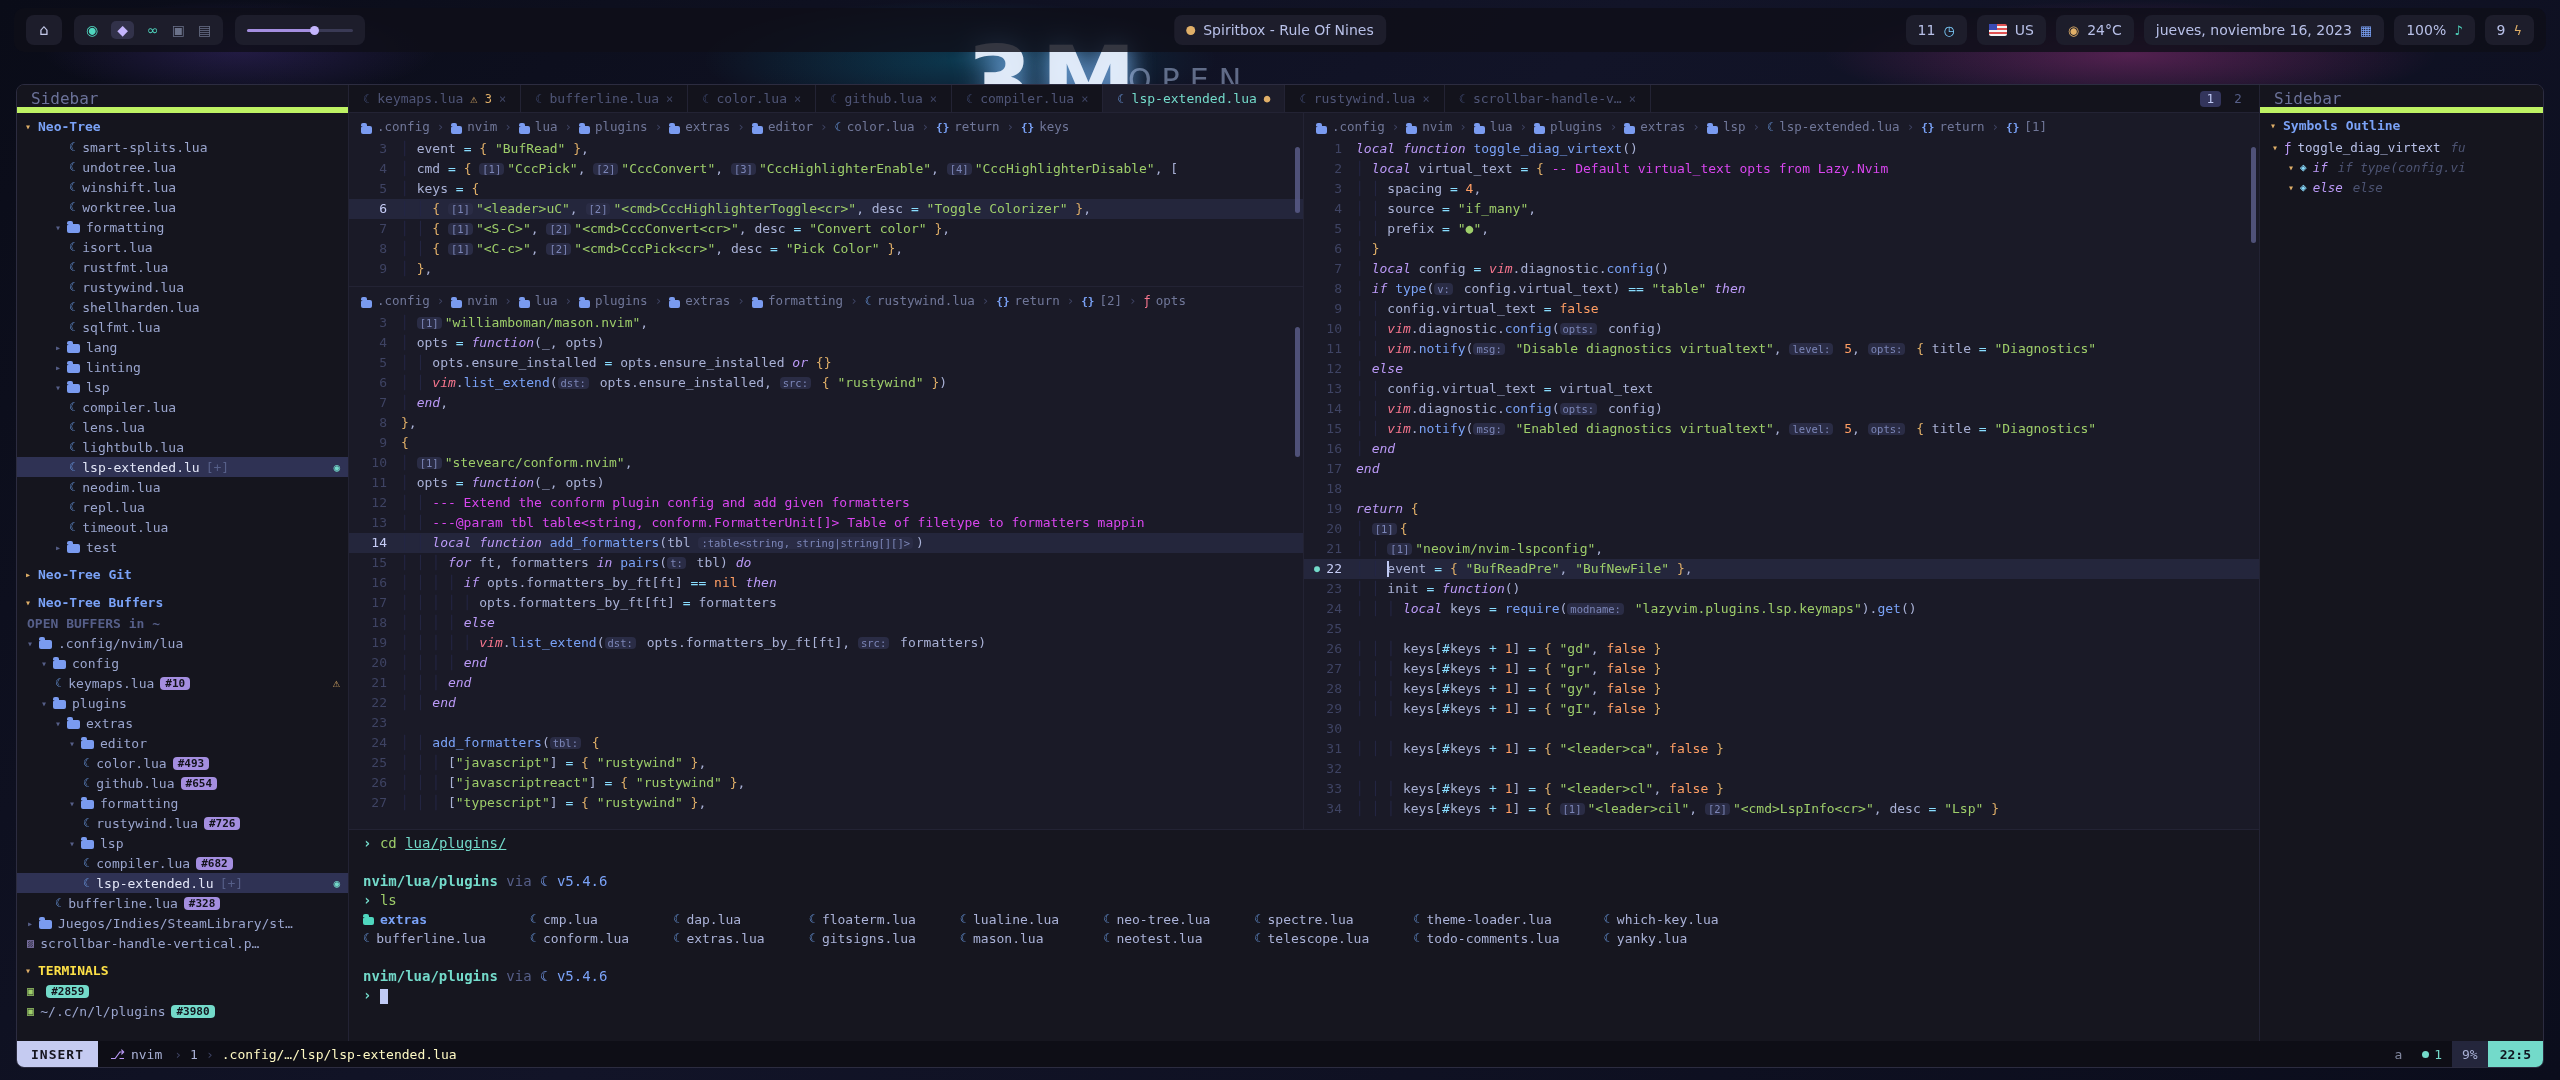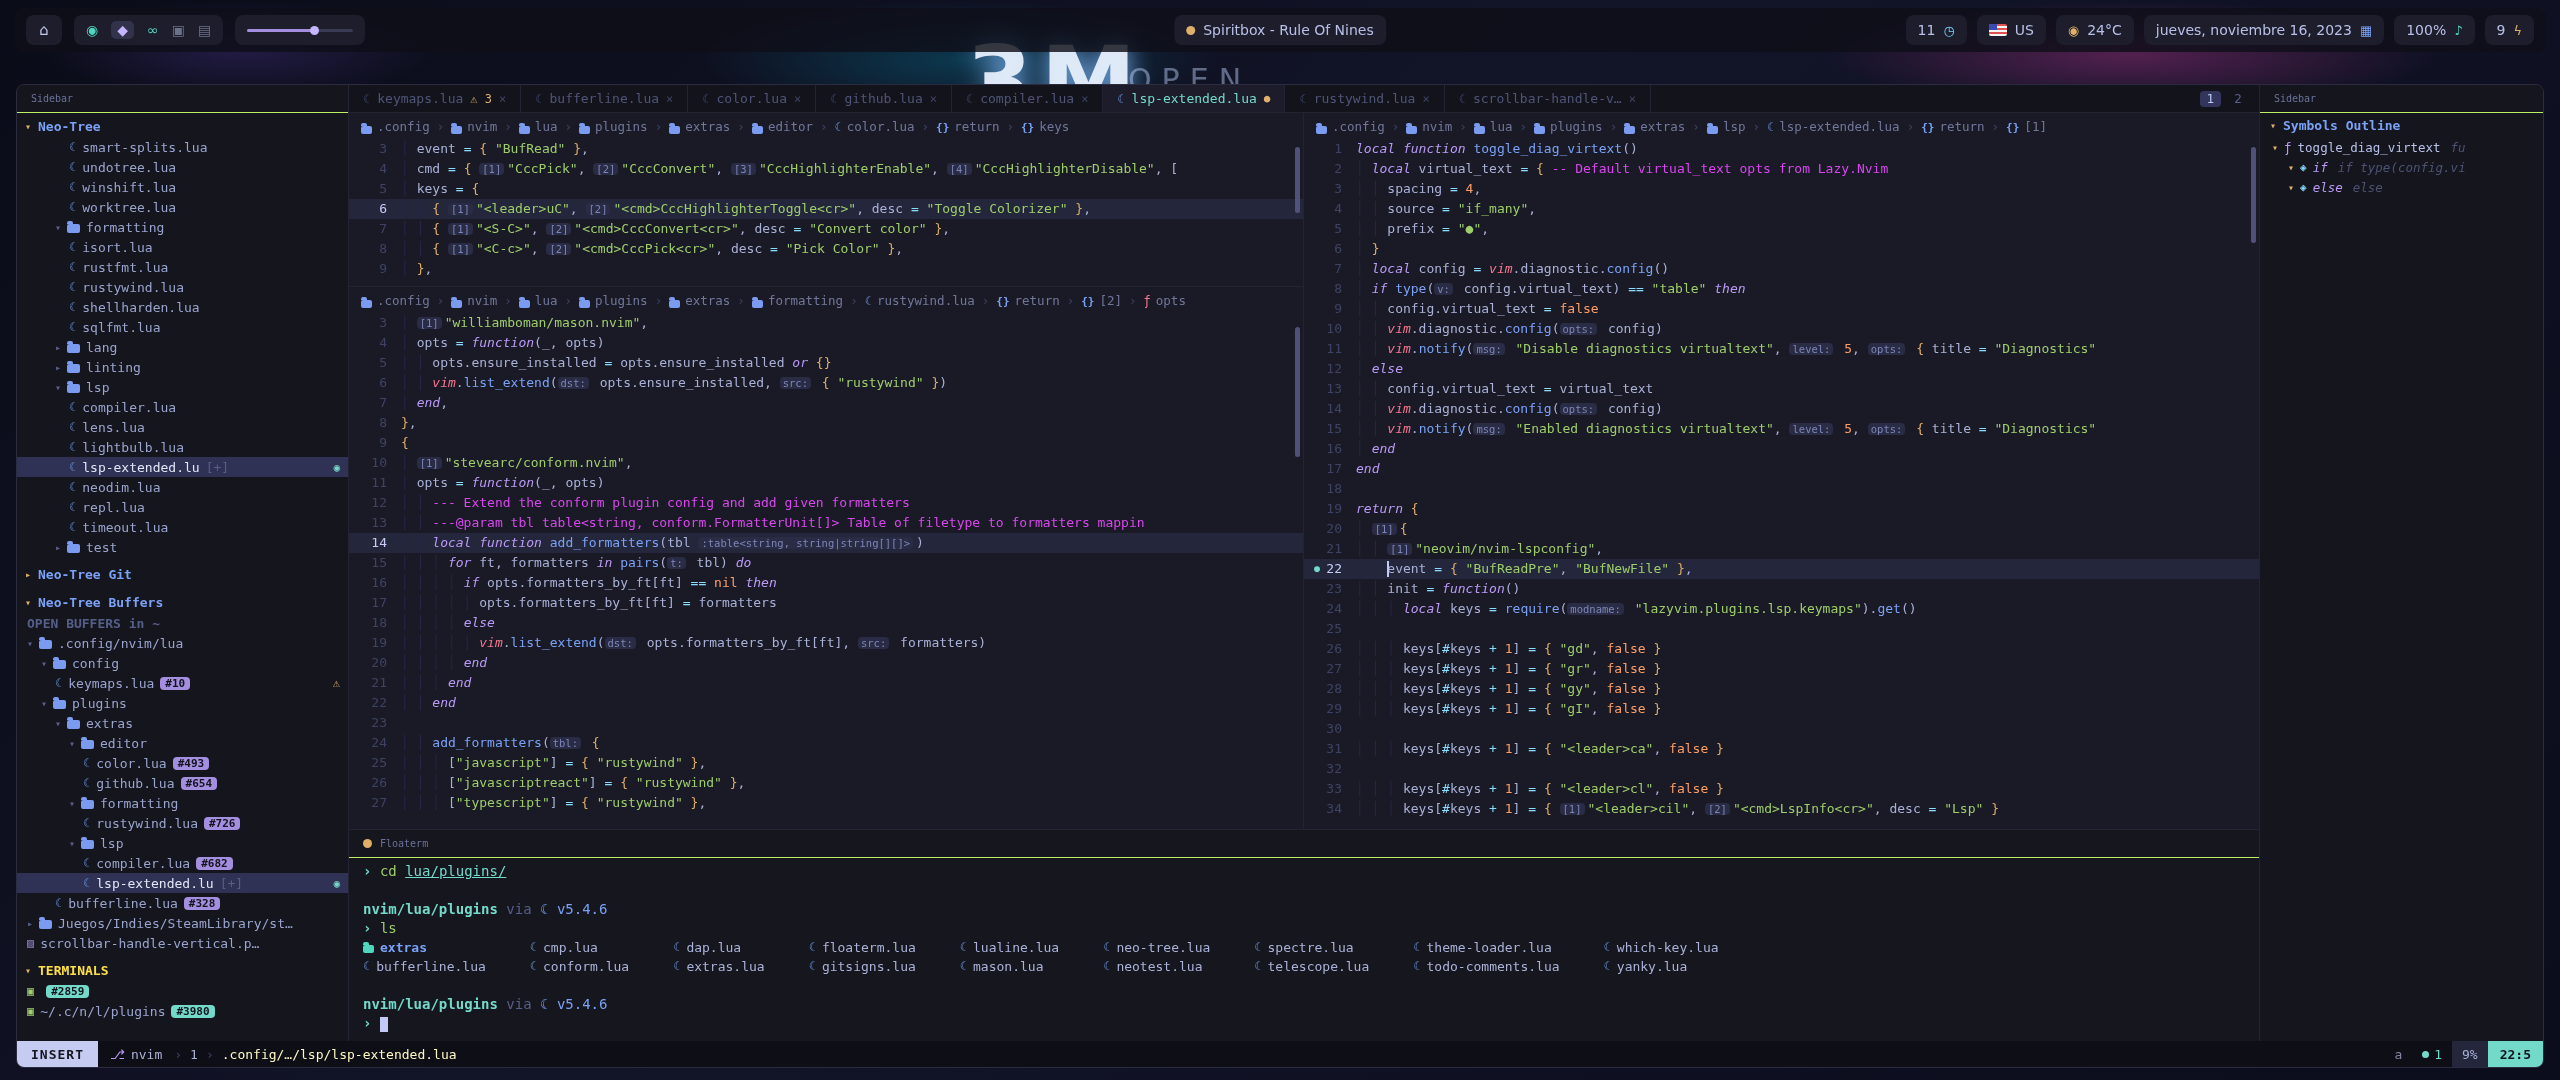--- a/index.html
+++ b/index.html
@@ -33,21 +33,21 @@
 .dot.small{width:7px;height:7px}
 .tb-right{margin-left:auto;display:flex;gap:10px;align-items:center}
 .tbi{font-size:13px}
 .cyan{color:#7dcfff}.gold{color:#e0af68}.blue{color:#7aa2f7}.teal{color:#4fd6be}
 .flag{width:18px;height:12px;border-radius:2px;position:relative;background:repeating-linear-gradient(#e05252 0 2px,#f5f5f5 2px 4px);flex:none}
 .flag:before{content:"";position:absolute;left:0;top:0;width:8px;height:6px;background:#3b4bb5}
 
 
 .terminal{position:absolute;top:84px;left:16px;right:16px;bottom:12px;background:#17171f;border:1px solid #2c2c40;border-radius:8px;display:flex;flex-direction:column;overflow:hidden;z-index:4}
 .term-main{flex:1;display:flex;min-height:0}
-.winbar{height:28px;line-height:28px;padding-left:14px;color:#6b7299;font-size:10px;border-bottom:1px solid #bef264;flex:none}
+.winbar{height:28px;line-height:28px;padding-left:14px;color:#6b7299;font-size:16px;border-bottom:6px solid #bef264;flex:none}
 
 
 .neotree{width:332px;border-right:1px solid #232334;background:#15151e;display:flex;flex-direction:column;min-height:0}
 .nt-body{flex:1;overflow:hidden;padding-top:2px}
 .nt-section-header{height:22px;margin-top:6px;display:flex;gap:7px;align-items:center;padding-left:8px;color:#7aa2f7;font-weight:bold;font-size:13px;white-space:nowrap}
 .nt-section-header.green .sec-label{color:#fde047}
 .nt-section-header:first-child{margin-top:0}
 .chev{color:#565f89;font-size:10px;flex:none}
 .chev.gold{color:#e0af68}
 .nt-row{height:20px;display:flex;align-items:center;gap:6px;font-size:13px;color:#9aa5ce;white-space:nowrap;overflow:hidden;padding-right:8px}
@@ -891,24 +891,20 @@
               </div>
               <div class="crow">
                 <span class="gut">34</span>
                 <span class="ltxt"><span class="ig">│ │ │ </span>keys[<span class="op">#</span>keys <span class="op">+</span> <span class="num">1</span>] <span class="op">=</span> <span class="brc">{</span> <span class="chip">[1]</span><span class="str">"&lt;leader&gt;cil"</span>, <span class="chip">[2]</span><span class="str">"&lt;cmd&gt;LspInfo&lt;cr&gt;"</span>, desc <span class="op">=</span> <span class="str">"Lsp"</span> <span class="brc">}</span></span>
               </div>
             </div>
           <div class="sb" style="top:34px;height:96px"></div>
         </div>
       </div>
       <div class="floaterm">
-        <div class="winbar ft-winbar">
-          <span class="dot gold"></span>
-          <span>Floaterm</span>
-        </div>
         <div class="ft-body" id="ftbody">
             <div class="ftl"><span class="prompt">›</span> <span class="fcmd">cd</span> <span class="farg">lua/plugins/</span></div>
             <div class="ftl"> </div>
             <div class="ftl"><span class="fpath">nvim/lua/plugins</span> <span class="fvia">via</span> <span class="fver"><span>☾</span> v5.4.6</span></div>
             <div class="ftl"><span class="prompt">›</span> <span class="fcmd">ls</span></div>
             <div class="lsgrid">
               <span class="lsitem">
                 <span class="fold mini teal"></span>
                 <span class="lsname dirn">extras</span>
               </span>

